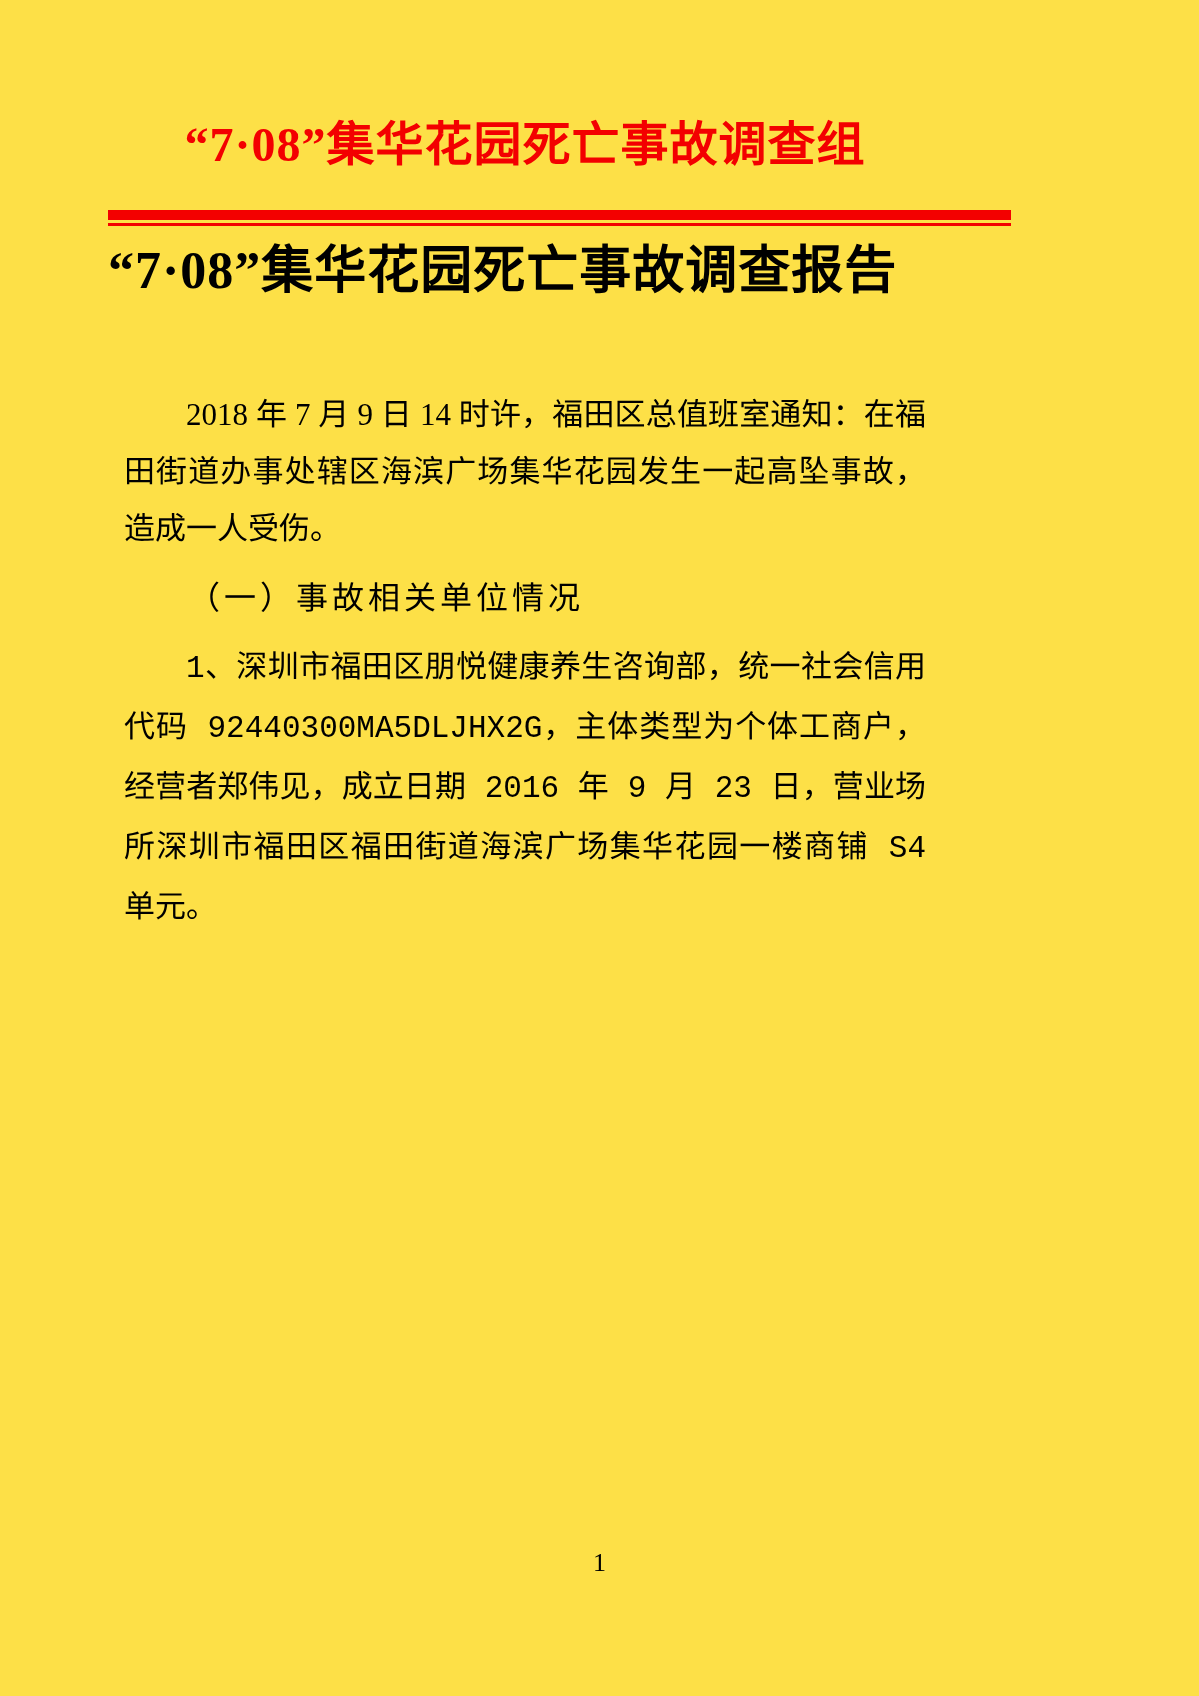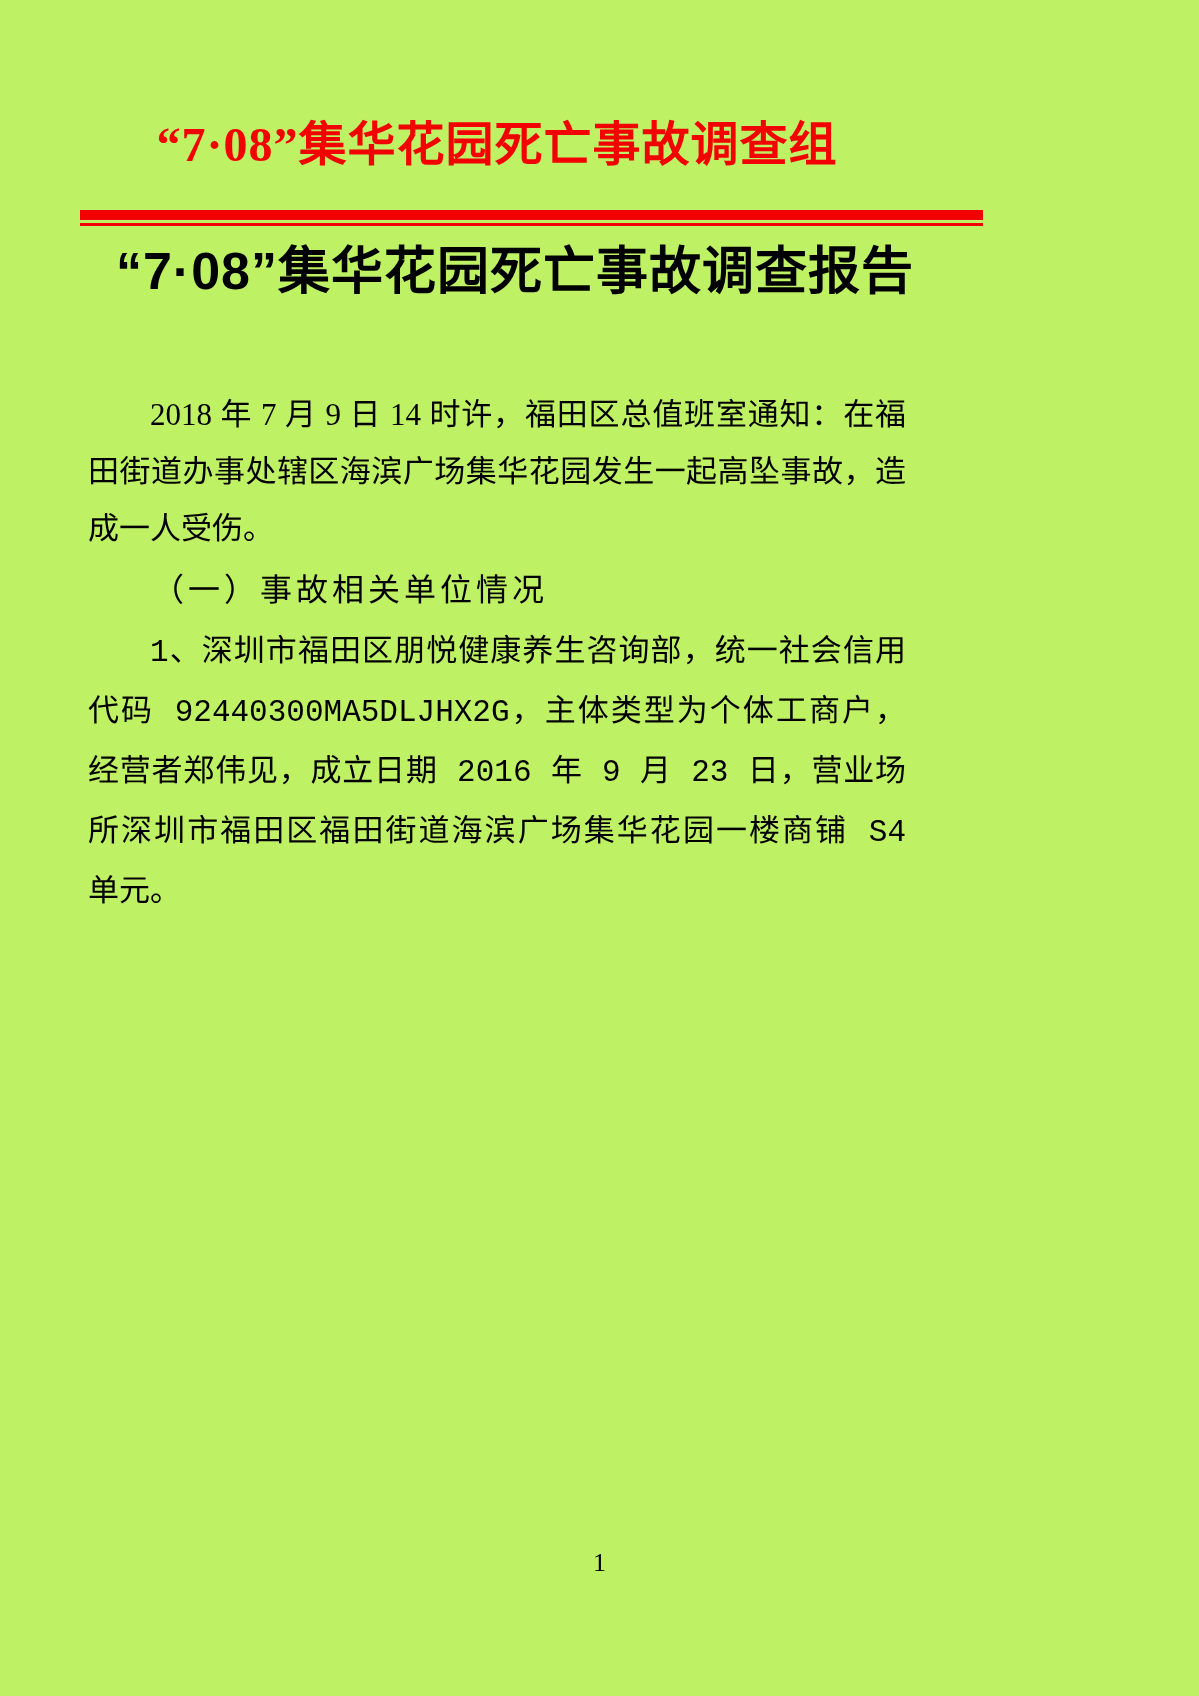--- a/index.html
+++ b/index.html
@@ -9,23 +9,23 @@
   }
   :root {
     --accent-red: #f30000;
     --text-color: #000000;
   }
   .page {
     position: relative;
     width: 1199px;
     height: 1696px;
     margin: 0 auto;
-    background: #bef264;
+    background: #fde047;
     box-sizing: border-box;
-    padding: 116px 182px 0 80px;
+    padding: 116px 182px 0 108px;
     color: var(--text-color);
     font-family: "Liberation Serif", serif;
     overflow: hidden;
   }
   .letterhead-title {
     width: 834px;
     font-size: 48px;
     line-height: 58px;
     font-weight: bold;
     color: var(--accent-red);
@@ -40,31 +40,31 @@
     border-bottom: 3px solid var(--accent-red);
     margin-top: 36px;
     box-sizing: content-box;
   }
   .doc-title {
     width: 834px;
     margin: 14px 0 0 0;
     font-size: 52px;
     line-height: 62px;
     font-weight: bold;
-    text-align: right;
+    text-align: left;
     letter-spacing: 1px;
     white-space: nowrap;
-    font-family: Liberation Sans, sans-serif;
+    font-family: Liberation Serif, serif;
   }
   .body-text {
     width: 834px;
     margin-top: 84px;
   }
   .para {
-    margin: 8px;
+    margin: 16px;
     font-size: 31px;
     line-height: 57px;
     text-align: justify;
     text-justify: inter-character;
     text-align-last: left;
     text-indent: 2em;
   }
   .section-heading {
     margin: 0;
     font-family: "Liberation Sans", sans-serif;
@@ -72,21 +72,21 @@
     line-height: 50px;
     font-weight: 700;
     text-indent: 2em;
     letter-spacing: 1px;
   }
   .section-heading .xbold {
     -webkit-text-stroke: 1.6px var(--text-color);
     letter-spacing: 2px;
   }
   .subsection {
-    margin: 8px;
+    margin: 16px;
     font-size: 32px;
     line-height: 50px;
     text-indent: 2em;
     letter-spacing: 4px;
   }
   .para.company {
     margin-top: 4px;
     line-height: 60px;
     font-family: Liberation Mono, monospace;
   }

